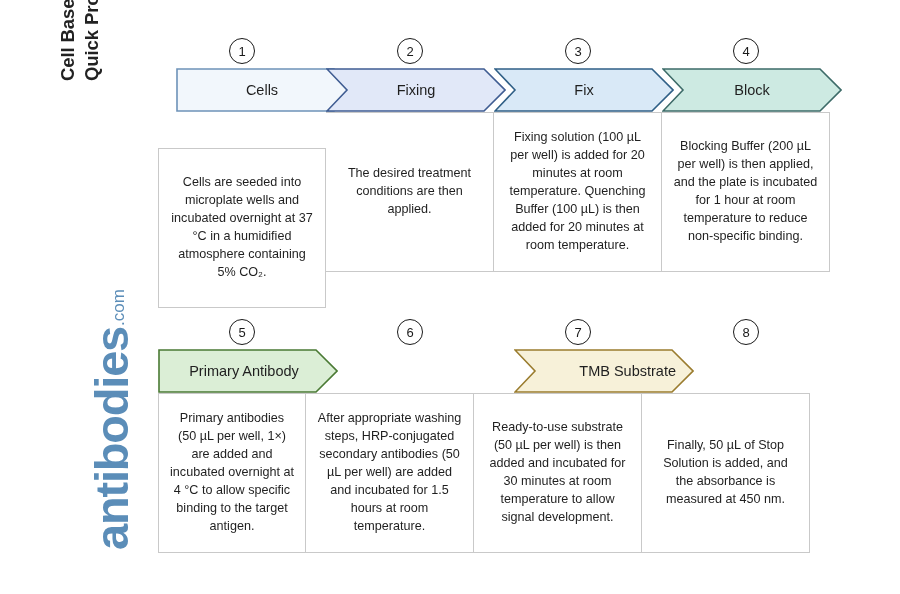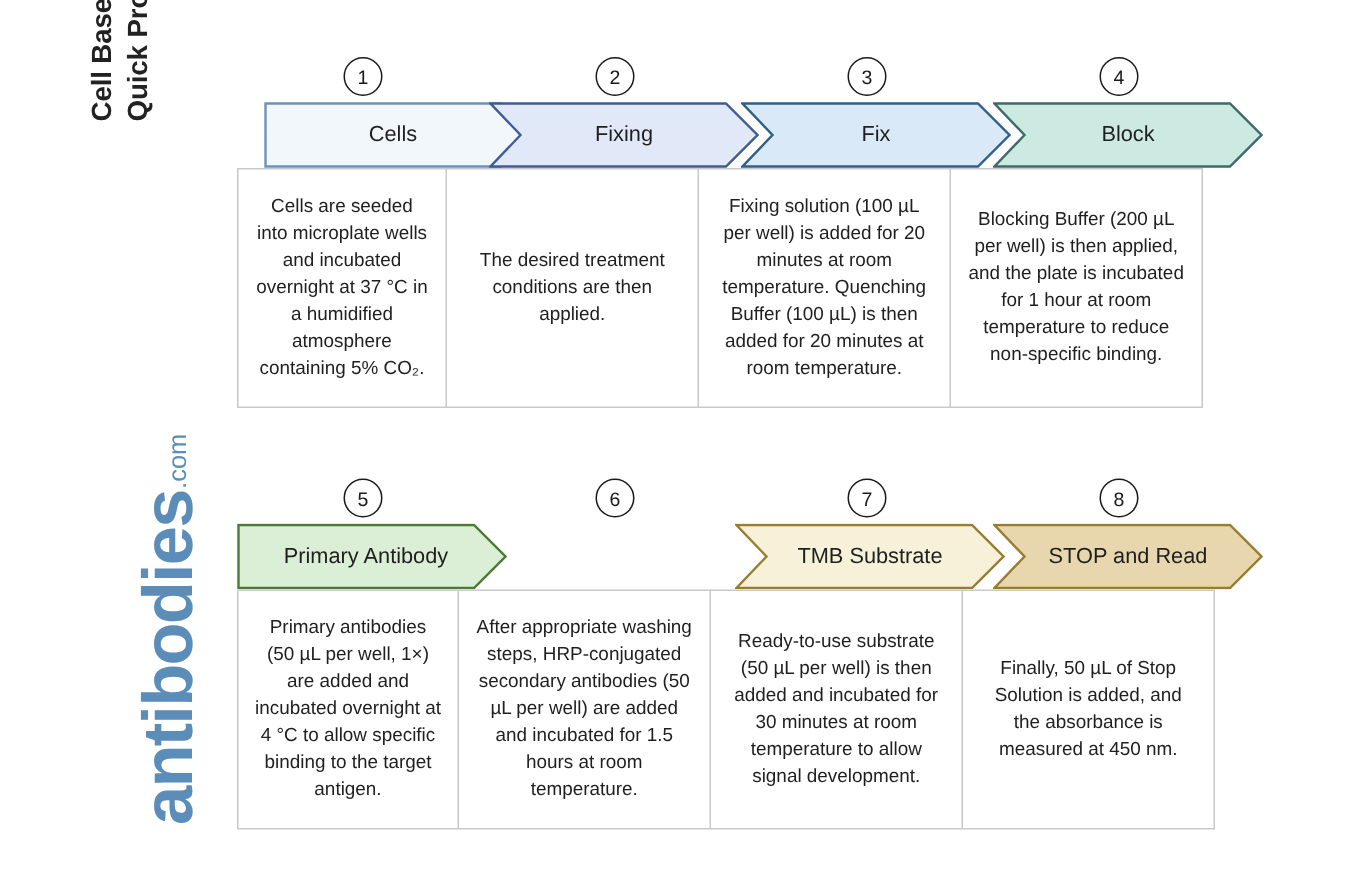--- a/index.html
+++ b/index.html
@@ -179,21 +179,21 @@
           <span class="lbl" style="margin-left: 8px;">Fix</span>
         </div>
         <div class="chev" style="left: 504px; width: 180px;">
           <svg width="180" height="44">
             <path d="M 1,1 L 158,1 L 179,22 L 158,43 L 1,43 L 21,22 Z" fill="#cdeae2" stroke="#3d6b68" stroke-width="1.6" stroke-linejoin="miter"></path>
           </svg>
           <span class="lbl" style="margin-left: 8px;">Block</span>
         </div>
       </div>
     <div class="cells">
-        <div class="cell" style="width: 140px;">
+        <div class="cell" style="width: 168px; margin-top: 36px;">
           <p>Cells are seeded into microplate wells and incubated overnight at 37 °C in a humidified atmosphere containing 5% CO₂.</p>
         </div>
         <div class="cell" style="width: 168px;">
           <p>The desired treatment conditions are then applied.</p>
         </div>
         <div class="cell" style="width: 168px;">
           <p>Fixing solution (100 µL per well) is added for 20 minutes at room temperature. Quenching Buffer (100 µL) is then added for 20 minutes at room temperature.</p>
         </div>
         <div class="cell" style="width: 168px;">
           <p>Blocking Buffer (200 µL per well) is then applied, and the plate is incubated for 1 hour at room temperature to reduce non-specific binding.</p>
@@ -208,31 +208,25 @@
         <div class="numcircle" style="left: 420px;">7</div>
         <div class="numcircle" style="left: 588px;">8</div>
       </div>
     <div class="chevrow">
         <div class="chev" style="left: 0px; width: 180px;">
           <svg width="180" height="44">
             <path d="M 1,1 L 158,1 L 179,22 L 158,43 L 1,43 Z" fill="#dbeed6" stroke="#4a7a34" stroke-width="1.6" stroke-linejoin="miter"></path>
           </svg>
           <span class="lbl" style="margin-left: 0px;">Primary Antibody</span>
         </div>
-        <div class="chev" style="left: 332px; width: 180px;">
+        <div class="chev" style="left: 356px; width: 180px; justify-content: flex-end;">
           <svg width="180" height="44">
             <path d="M 1,1 L 158,1 L 179,22 L 158,43 L 1,43 L 21,22 Z" fill="#f7f1d9" stroke="#9a7c2e" stroke-width="1.6" stroke-linejoin="miter"></path>
           </svg>
           <span class="lbl" style="margin-left: 8px;">TMB Substrate</span>
-        </div>
-        <div class="chev" style="left: 504px; width: 180px;">
-          <svg width="180" height="44">
-            <path d="M 1,1 L 158,1 L 179,22 L 158,43 L 1,43 L 21,22 Z" fill="#e8d7ae" stroke="#9a7c2e" stroke-width="1.6" stroke-linejoin="miter"></path>
-          </svg>
-          <span class="lbl" style="margin-left: 8px;">STOP and Read</span>
         </div>
       </div>
     <div class="cells">
         <div class="cell" style="width: 148px;">
           <p>Primary antibodies (50 µL per well, 1×) are added and incubated overnight at 4 °C to allow specific binding to the target antigen.</p>
         </div>
         <div class="cell" style="width: 168px;">
           <p>After appropriate washing steps, HRP-conjugated secondary antibodies (50 µL per well) are added and incubated for 1.5 hours at room temperature.</p>
         </div>
         <div class="cell" style="width: 168px;">

